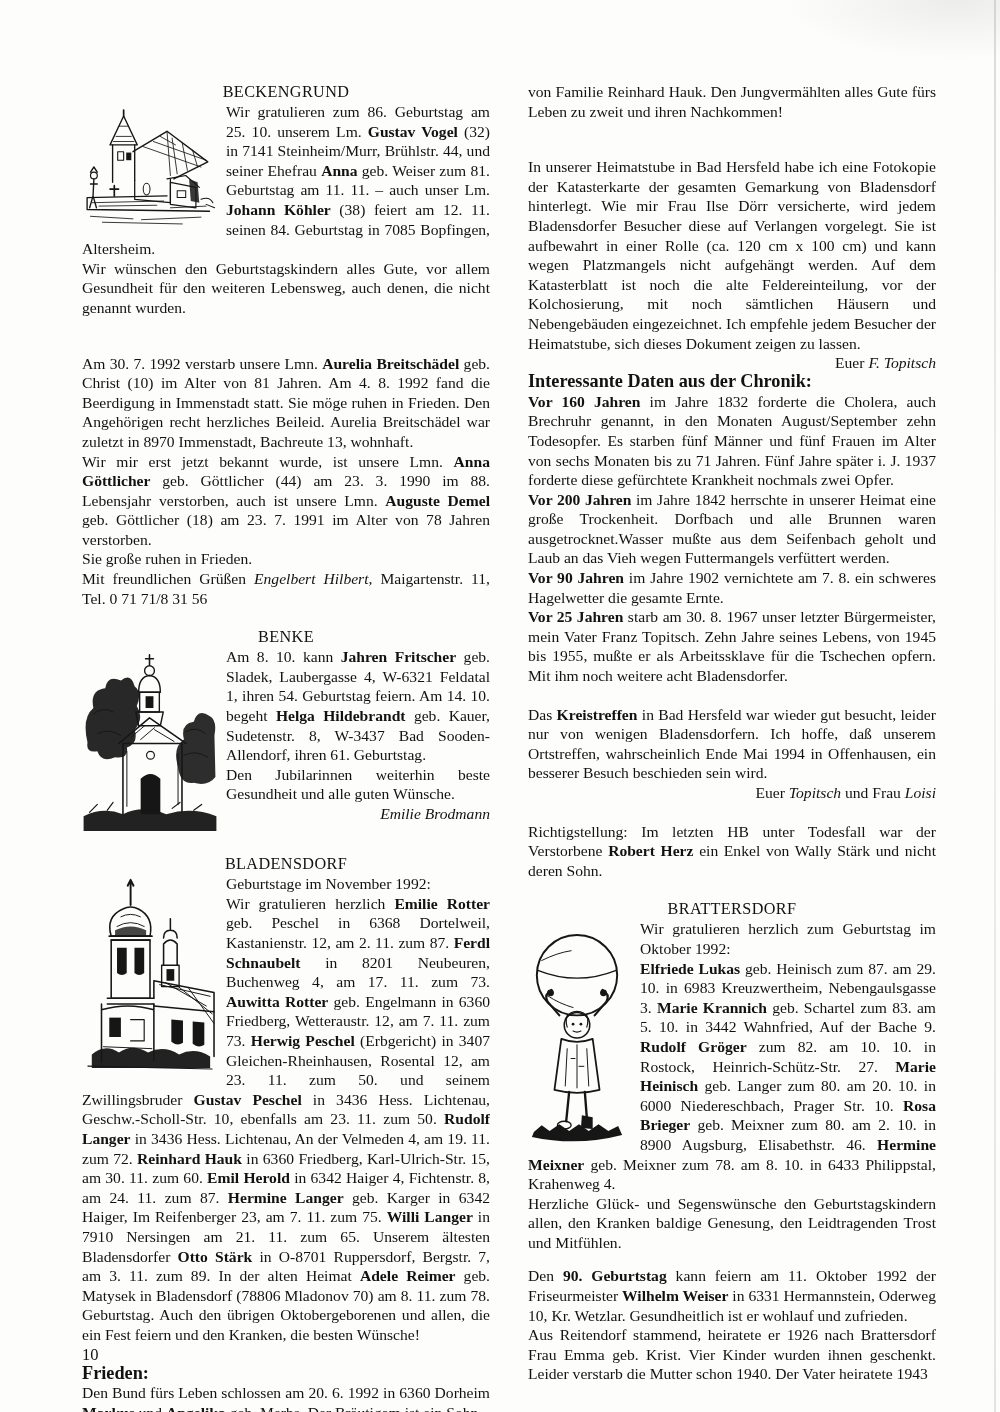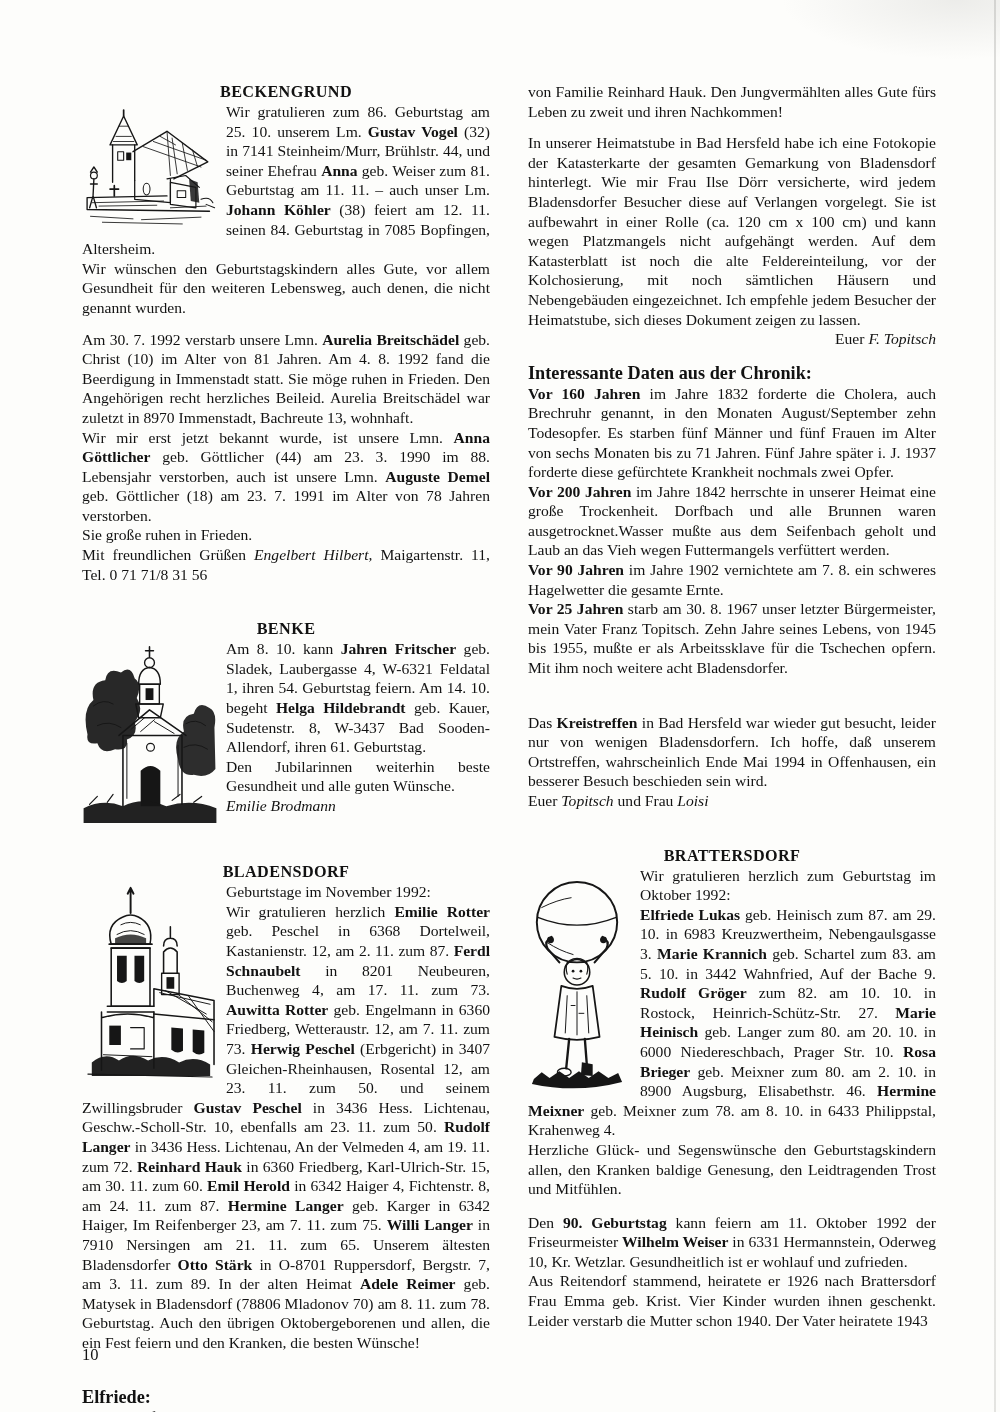--- a/index.html
+++ b/index.html
@@ -26,31 +26,31 @@
     position:absolute;top:82px;width:408px;
     font-size:15.6px;line-height:19.6px;
     text-align:justify;
     hyphens:auto;-webkit-hyphens:auto;
   }
   .col-left{left:82px;}
   .col-right{left:528px;}
   p{margin:0;padding:0;}
   .sec{overflow:hidden;}
   .sec-title{
-    font-weight:700;font-size:16.2px;line-height:20px;
+    font-weight:400;font-size:16.2px;line-height:20px;
     text-align:center;letter-spacing:.4px;margin:0;
   }
   .sub-title{font-weight:700;margin:0;}
   .float-illu{float:left;margin:2px 8px 4px 0;}
   .float-illu svg{display:block;}
-  .sig-right{font-style:italic;}
+  .sig-right{text-align:right;font-style:italic;}
   .sig{float:right;}
   .mt-sm{margin-top:14px;}
-  .mt{margin-top:12px;}
-  .mt-lg{margin-top:35px;}
+  .mt{margin-top:36px;}
+  .mt-lg{margin-top:19px;}
   .page-number{
     position:absolute;left:82px;top:1336px;
     font-size:16.5px;color:#121212;margin-top:9px;
   }
   .ink{stroke:#161616;fill:none;stroke-linecap:round;stroke-linejoin:round;}
   .ink-fill{fill:#161616;stroke:none;}
 </style>
 </head>
 <body>
 
@@ -170,21 +170,21 @@
 
           <path class="ink-fill" d="M10,184 Q24,172 38,182 Q52,172 68,182 Q84,174 100,184 Q116,176 132,186 L132,198 L10,198 Z" opacity=".95"></path>
           <path class="ink" stroke-width="1.2" d="M6,196 L134,199"></path>
         </svg>
       </span>
       <p>Geburtstage im November 1992:</p>
       <p>Wir gratulieren herzlich <b>Emilie Rotter</b> geb. Peschel in 6368 Dortelweil, Kastanienstr. 12, am 2. 11. zum 87. <b>Ferdl Schnaubelt</b> in 8201 Neubeuren, Buchenweg 4, am 17. 11. zum 73. <b>Auwitta Rotter</b> geb. Engelmann in 6360 Friedberg, Wetteraustr. 12, am 7. 11. zum 73. <b>Herwig Peschel</b> (Erbgericht) in 3407 Gleichen-Rheinhausen, Rosental 12, am 23. 11. zum 50. und seinem Zwillingsbruder <b>Gustav Peschel</b> in 3436 Hess. Lichtenau, Geschw.-Scholl-Str. 10, ebenfalls am 23. 11. zum 50. <b>Rudolf Langer</b> in 3436 Hess. Lichtenau, An der Velmeden 4, am 19. 11. zum 72. <b>Reinhard Hauk</b> in 6360 Friedberg, Karl-Ulrich-Str. 15, am 30. 11. zum 60. <b>Emil Herold</b> in 6342 Haiger 4, Fichtenstr. 8, am 24. 11. zum 87. <b>Hermine Langer</b> geb. Karger in 6342 Haiger, Im Reifenberger 23, am 7. 11. zum 75. <b>Willi Langer</b> in 7910 Nersingen am 21. 11. zum 65. Unserem ältesten Bladensdorfer <b>Otto Stärk</b> in O-8701 Ruppersdorf, Bergstr. 7, am 3. 11. zum 89. In der alten Heimat <b>Adele Reimer</b> geb. Matysek in Bladensdorf (78806 Mladonov 70) am 8. 11. zum 78. Geburtstag. Auch den übrigen Oktobergeborenen und allen, die ein Fest feiern und den Kranken, die besten Wünsche!</p>
     </div>
 
     <div class="mt-lg">
-      <h3 class="sub-title">Elfriede:</h3>
+      <h3 class="sub-title">Frieden:</h3>
       <p>Den Bund fürs Leben schlossen am 20. 6. 1992 in 6360 Dorheim <b>Markus</b> und <b>Angelika</b> geb. Merbs. Der Bräutigam ist ein Sohn</p>
     </div>
 
   </div>
 
   <div class="col col-right">
 
     <p>von Familie Reinhard Hauk. Den Jungvermählten alles Gute fürs Leben zu zweit und ihren Nachkommen!</p>
 
     <p class="mt">In unserer Heimatstube in Bad Hersfeld habe ich eine Fotokopie der Katasterkarte der gesamten Gemarkung von Bladensdorf hinterlegt. Wie mir Frau Ilse Dörr versicherte, wird jedem Bladensdorfer Besucher diese auf Verlangen vorgelegt. Sie ist aufbewahrt in einer Rolle (ca. 120 cm x 100 cm) und kann wegen Platzmangels nicht aufgehängt werden. Auf dem Katasterblatt ist noch die alte Feldereinteilung, vor der Kolchosierung, mit noch sämtlichen Häusern und Nebengebäuden eingezeichnet. Ich empfehle jedem Besucher der Heimatstube, sich dieses Dokument zeigen zu lassen. <span class="sig">Euer <i>F. Topitsch</i></span></p>
@@ -195,20 +195,21 @@
       <p><b>Vor 200 Jahren</b> im Jahre 1842 herrschte in unserer Heimat eine große Trockenheit. Dorfbach und alle Brunnen waren ausgetrocknet.Wasser mußte aus dem Seifenbach geholt und Laub an das Vieh wegen Futtermangels verfüttert werden.</p>
       <p><b>Vor 90 Jahren</b> im Jahre 1902 vernichtete am 7. 8. ein schweres Hagelwetter die gesamte Ernte.</p>
       <p><b>Vor 25 Jahren</b> starb am 30. 8. 1967 unser letzter Bürgermeister, mein Vater Franz Topitsch. Zehn Jahre seines Lebens, von 1945 bis 1955, mußte er als Arbeitssklave für die Tschechen opfern. Mit ihm noch weitere acht Bladensdorfer.</p>
     </div>
 
     <div class="mt-lg">
       <p>Das <b>Kreistreffen</b> in Bad Hersfeld war wieder gut besucht, leider nur von wenigen Bladensdorfern. Ich hoffe, daß unserem Ortstreffen, wahrscheinlich Ende Mai 1994 in Offenhausen, ein besserer Besuch beschieden sein wird.</p>
       <p class="sig-right" style="font-style:normal">Euer <i>Topitsch</i> und Frau <i>Loisi</i></p>
     </div>
 
+    <p class="mt-lg">Richtigstellung: Im letzten HB unter Todesfall war der Verstorbene <b>Robert Herz</b> ein Enkel von Wally Stärk und nicht deren Sohn.</p>
 
     <div class="sec mt-lg">
       <h2 class="sec-title">BRATTERSDORF</h2>
       <span class="float-illu" style="margin-right:14px">
         <svg width="98" height="226" viewBox="0 0 100 230">
 
           <circle class="ink" stroke-width="2" cx="50" cy="55" r="41"></circle>
           <path class="ink" stroke-width="1.4" d="M10,50 Q50,66 90,50"></path>
           <path class="ink" stroke-width="1" d="M14,40 Q30,32 44,30 M20,76 Q32,84 46,88"></path>
 

